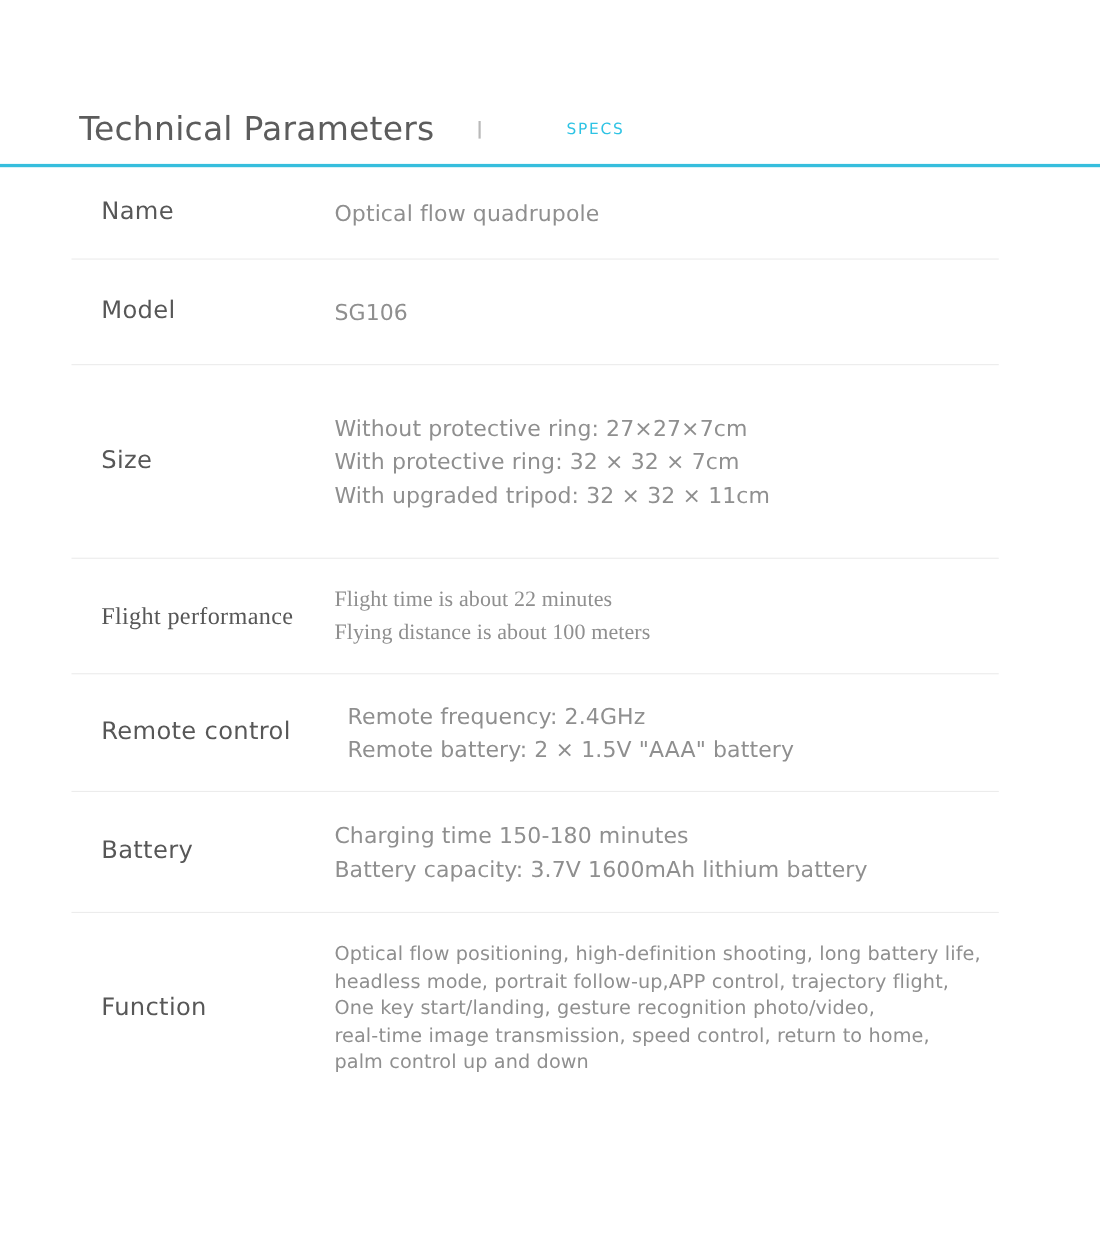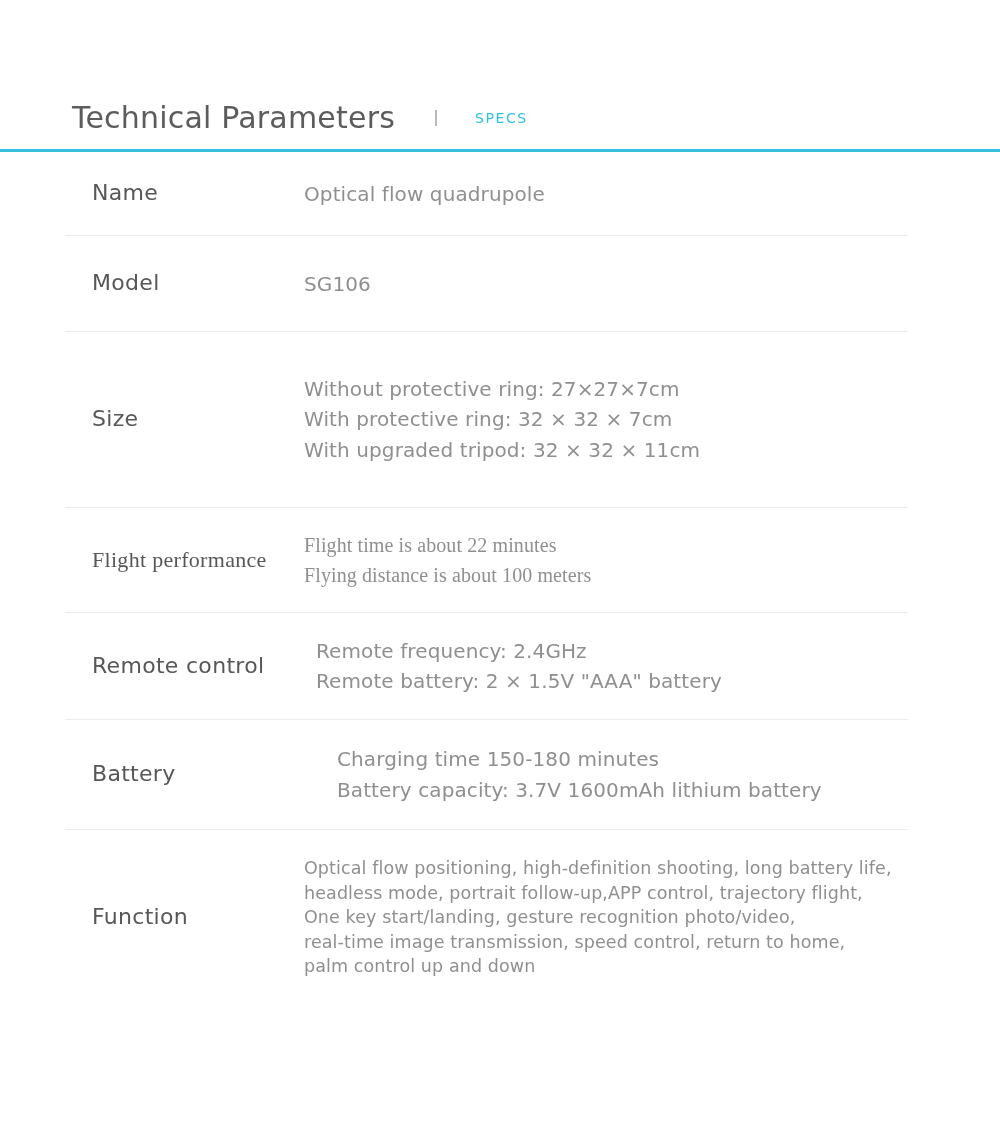--- a/index.html
+++ b/index.html
@@ -51,20 +51,21 @@
     margin: 0 24px 0 26px;
     flex: 0 0 auto;
   }
   .header-tag {
     font-size: 14px;
     font-weight: 500;
     color: #2ec3e4;
     letter-spacing: 1.6px;
     line-height: 1;
     white-space: nowrap;
+    margin-left: 40px;
   }
   .accent-rule {
     position: absolute;
     left: 0;
     top: 149px;
     width: 1000px;
     height: 3px;
     background: #36bedd;
   }
 
@@ -107,21 +108,21 @@
     display: block;
     white-space: nowrap;
   }
 
   
   .row-name     { height: 84px; }
   .row-model    { height: 96px; }
   .row-size     { height: 176px; }
   .row-flight   { height: 105px; font-family: Liberation Serif, serif; }
   .row-remote   { height: 107px; gap: 12px; }
-  .row-battery  { height: 110px; gap: 33px; }
+  .row-battery  { height: 110px; }
   .row-camera   { height: 109px; }
   .row-function { height: 175px; align-items: center; }
 
   
   .row-size .spec-value,
   .row-flight .spec-value,
   .row-remote .spec-value,
   .row-battery .spec-value,
   .row-camera .spec-value {
     line-height: 1.51;

